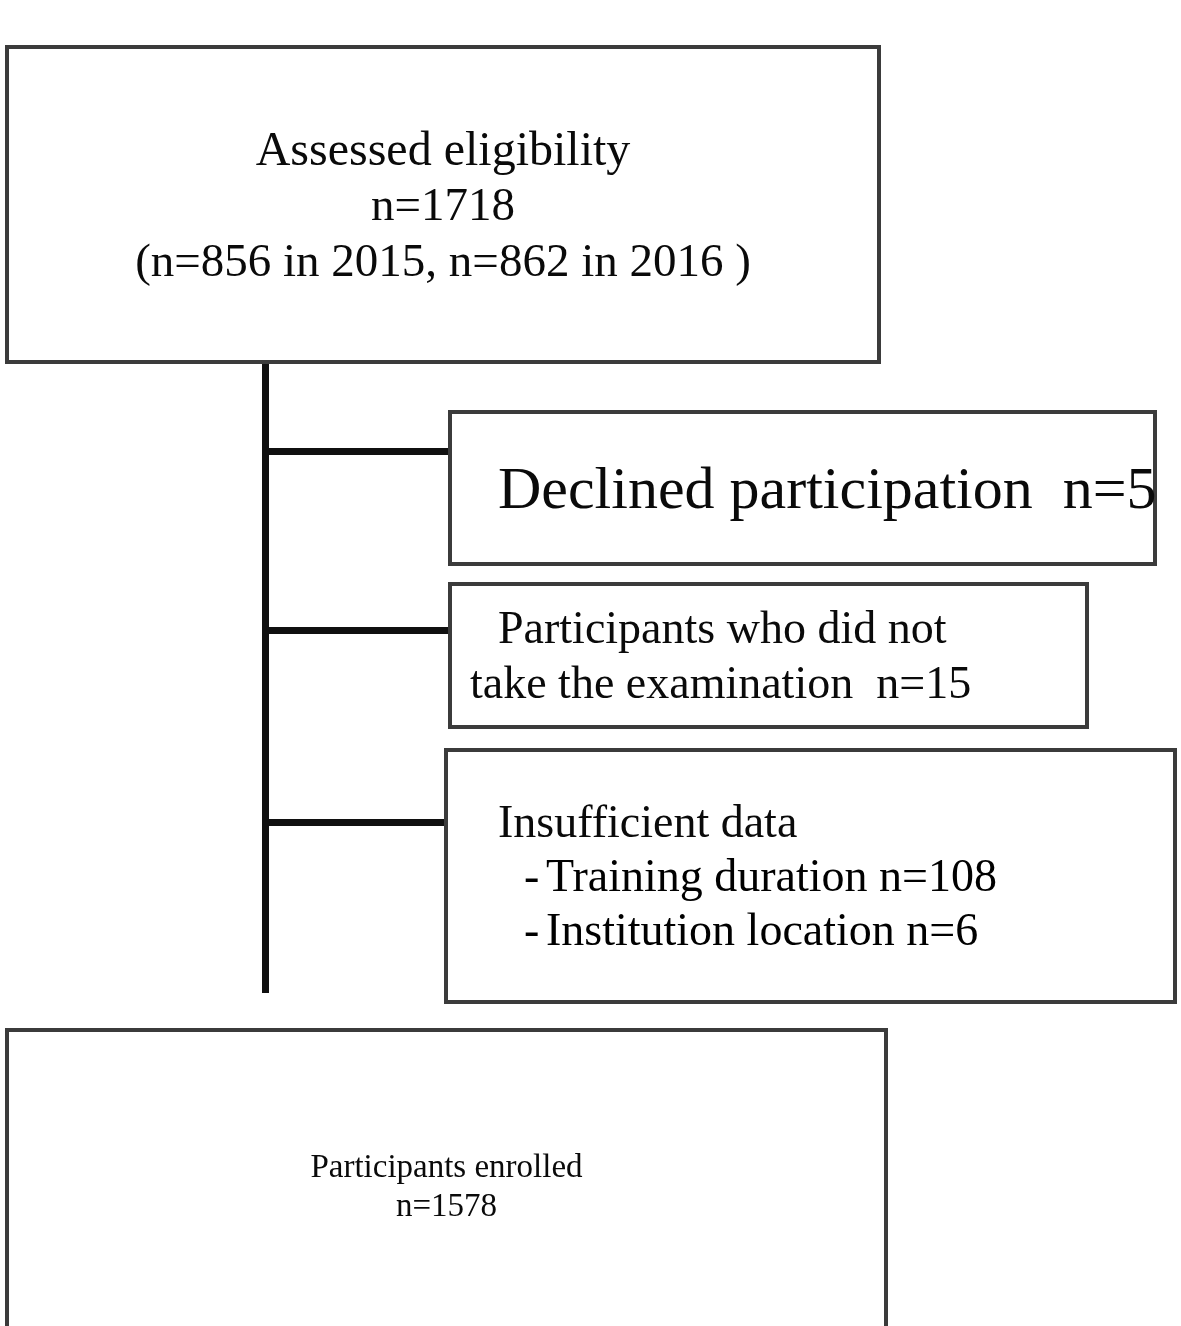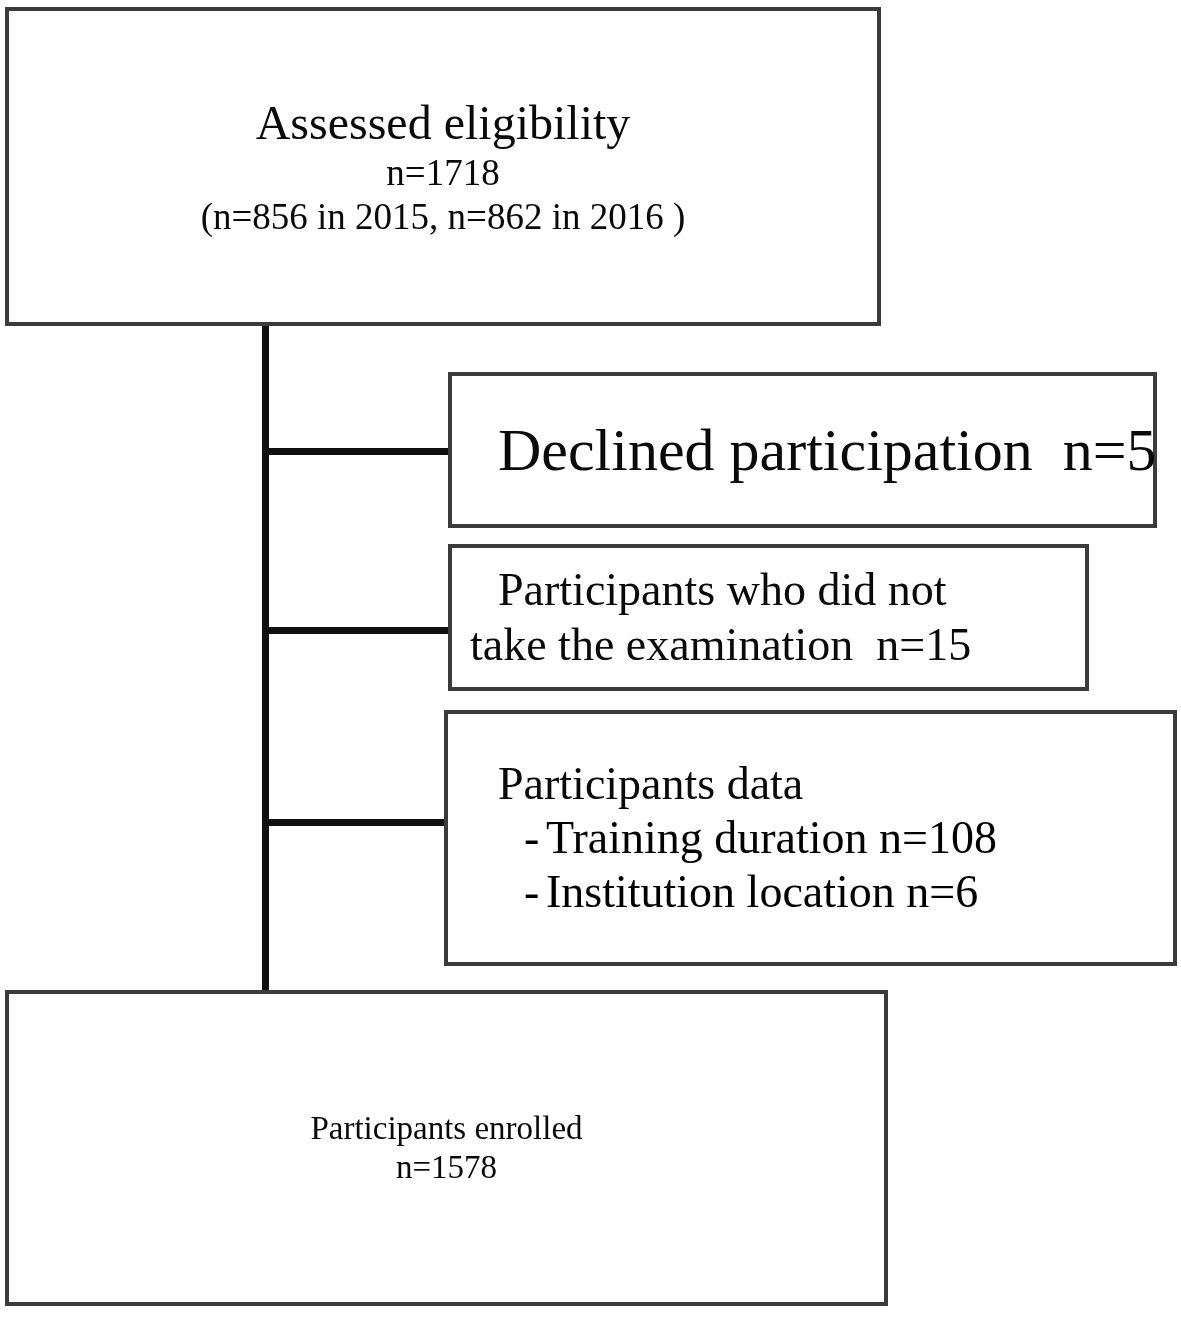--- a/index.html
+++ b/index.html
@@ -22,40 +22,41 @@
 
   
   .node-box {
     position: absolute;
     box-sizing: border-box;
     background: #ffffff;
     border: 4px solid #3b3b3b;
     display: flex;
     flex-direction: column;
     justify-content: center;
+    margin-top: 38px;
   }
 
   .node-line {
     display: block;
     white-space: pre;
     line-height: 1.18;
     color: #0a0a0a;
   }
 
   
   #box-assessed {
     left: 5px;
     top: 7px;
     width: 876px;
     height: 319px;
     align-items: center;
   }
   #box-assessed .node-line {
     text-align: center;
-    font-size: 37px;
+    font-size: 47px;
   }
   #box-assessed .line-title { font-size: 48px; }
 
   
   #box-declined {
     left: 448px;
     top: 372px;
     width: 709px;
     height: 156px;
     padding-left: 46px;
@@ -142,21 +143,21 @@
   <div class="node-box" id="box-declined">
     <span class="node-line">Declined participation  n=5</span>
   </div>
 
   <div class="node-box" id="box-noexam">
     <span class="node-line line-indent">Participants who did not</span>
     <span class="node-line">take the examination  n=15</span>
   </div>
 
   <div class="node-box" id="box-insufficient">
-    <span class="node-line">Participants data</span>
+    <span class="node-line">Insufficient data</span>
     <div class="bullet-line">
       <span class="bullet-mark">-</span>
       <span class="bullet-text">Training duration n=108</span>
     </div>
     <div class="bullet-line">
       <span class="bullet-mark">-</span>
       <span class="bullet-text">Institution location n=6</span>
     </div>
   </div>
 

